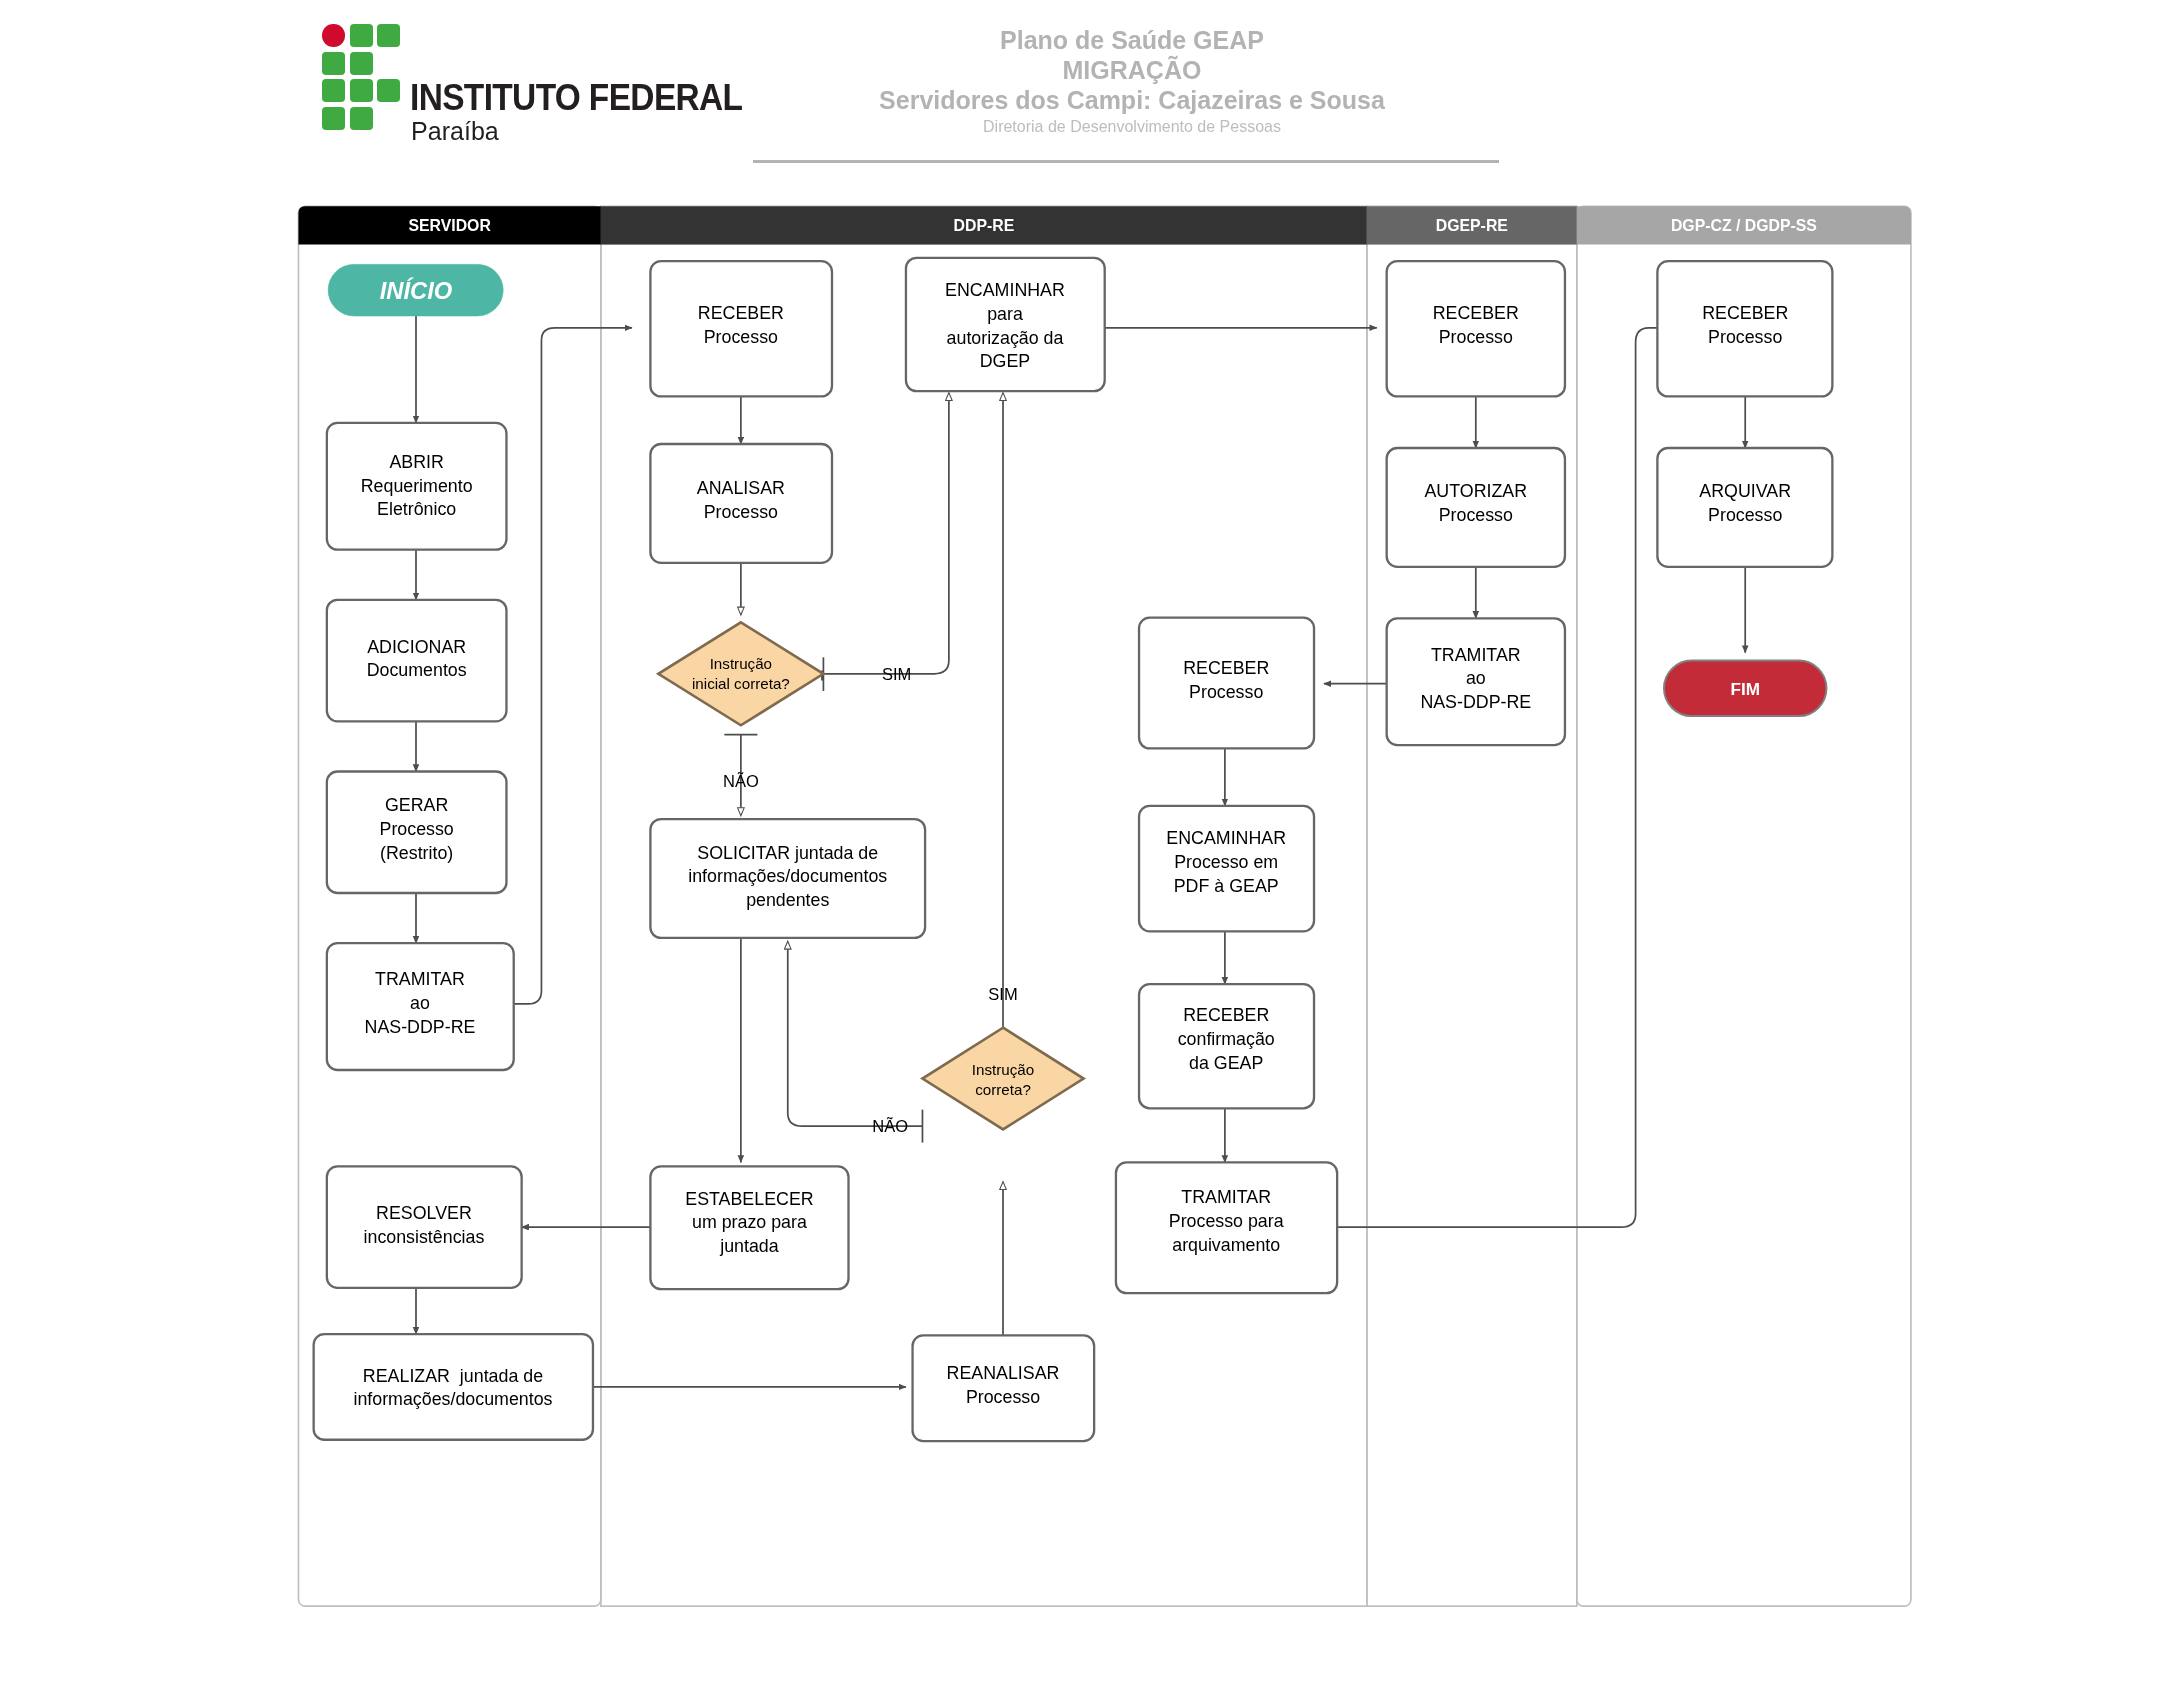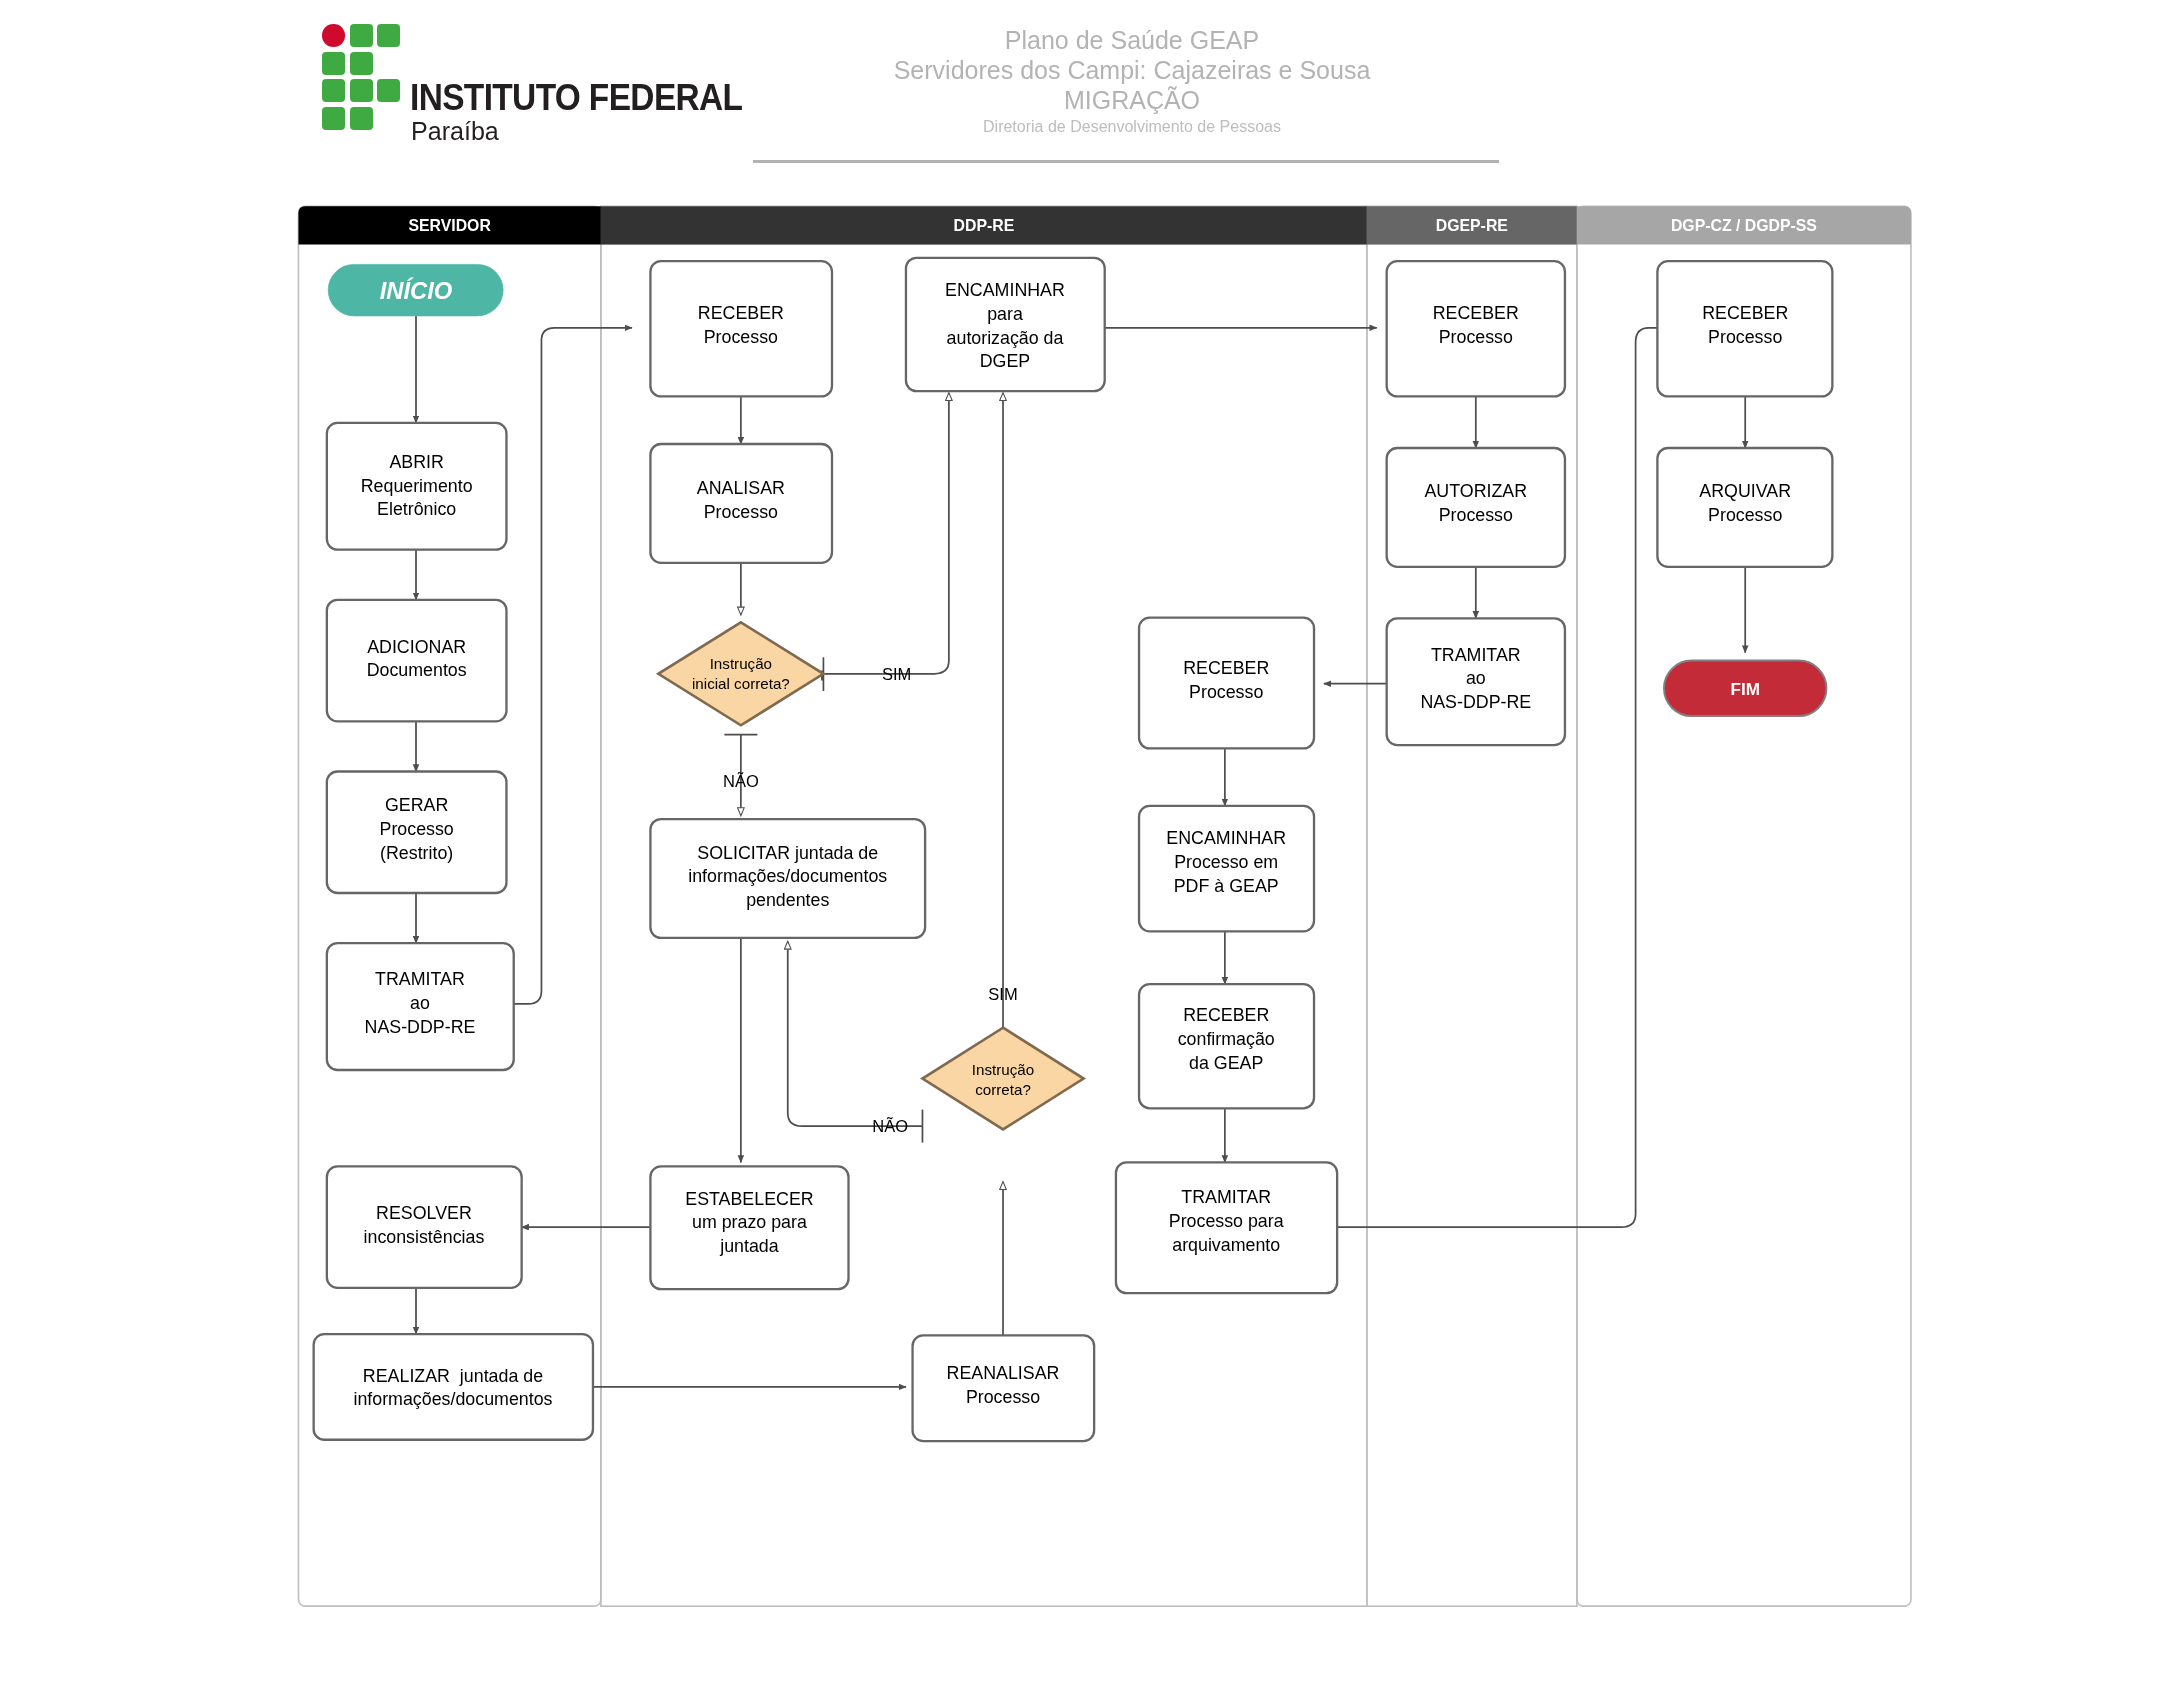--- a/index.html
+++ b/index.html
@@ -14,21 +14,21 @@
   .lg{position:absolute;border-radius:4px;background:#3faa41;}
   .lg.red{background:#cf0a2c;border-radius:50%;}
   .logo-txt1{position:absolute;left:88px;top:53px;font-size:36px;font-weight:bold;
              letter-spacing:-0.7px;color:#231f20;font-family:"Liberation Sans",sans-serif;
              white-space:nowrap;transform:scaleX(.93);transform-origin:left center;}
   .logo-txt2{position:absolute;left:89px;top:92px;font-size:26.4px;color:#231f20;
              font-family:"Liberation Sans",sans-serif;white-space:nowrap;
              transform:scaleX(.95);transform-origin:left center;}
 
   .title-wrap{position:absolute;left:726px;top:25px;width:812px;text-align:center;}
-  .t-line{color:#b3b3b3;font-weight:normal;font-size:25px;line-height:30px;
+  .t-line{color:#b3b3b3;font-weight:bold;font-size:25px;line-height:30px;
           font-family:"Liberation Sans",sans-serif;}
   .t-sub{color:#bdbdbd;font-size:16px;line-height:22.5px;margin-top:1px;
          font-family:"Liberation Sans",sans-serif;}
   .t-rule{position:absolute;left:753px;top:160px;width:746px;height:2.6px;background:#b3b3b3;}
 
   
   #flow{position:absolute;left:0;top:0;width:2183px;height:1687px;}
   .lane-hdr-txt{font-size:24px;font-weight:bold;fill:#ffffff;
                 font-family:"Liberation Sans",sans-serif;text-anchor:middle;}
   .nodetxt{font-size:27px;fill:#000000;font-family:"Liberation Sans",sans-serif;
@@ -66,22 +66,22 @@
         <div class="lg" style="left:55px;top:55px;width:22.5px;height:22.5px;"></div>
         <div class="lg" style="left:0;top:83px;width:22.5px;height:22.5px;"></div>
         <div class="lg" style="left:28px;top:83px;width:22.5px;height:22.5px;"></div>
       </div>
       <div class="logo-txt1">INSTITUTO FEDERAL</div>
       <div class="logo-txt2">Paraíba</div>
     </div>
 
     <div class="title-wrap">
       <div class="t-line">Plano de Saúde GEAP</div>
+      <div class="t-line">MIGRAÇÃO</div>
       <div class="t-line">Servidores dos Campi: Cajazeiras e Sousa</div>
-      <div class="t-line">MIGRAÇÃO</div>
       <div class="t-sub">Diretoria de Desenvolvimento de Pessoas</div>
     </div>
     <div class="t-rule"></div>
   </div>
 
   <svg id="flow" viewBox="0 0 3306 2554">
     <defs>
       <marker id="ah" markerWidth="14" markerHeight="14" refX="11" refY="5" orient="auto" markerUnits="userSpaceOnUse">
         <path d="M0,0 L12,5 L0,10 z" fill="#4d4d4d"></path>
       </marker>

